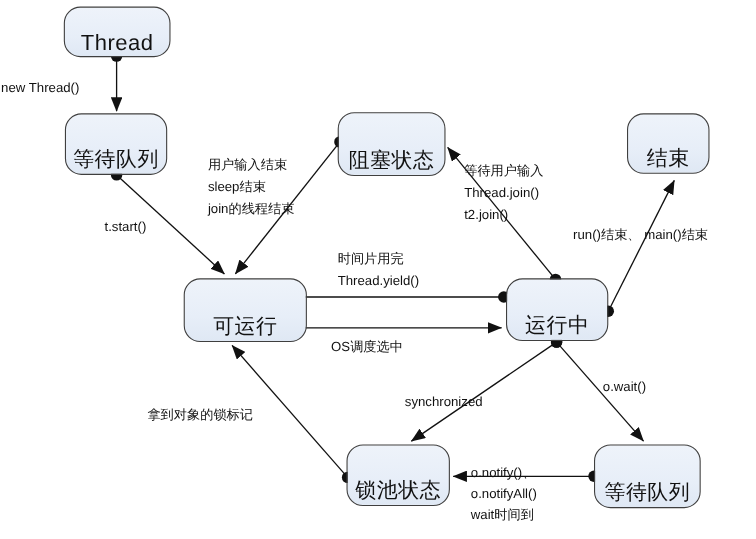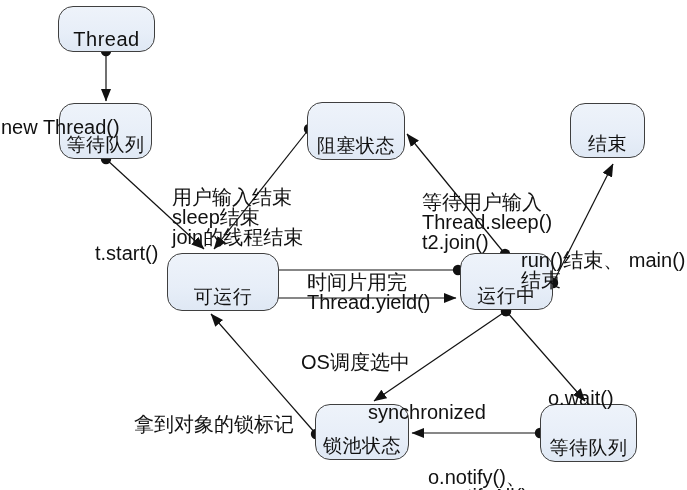--- a/index.html
+++ b/index.html
@@ -21,22 +21,22 @@
   .edges-svg .arrowhead{fill:var(--line-color);}
   .node{
     position:absolute;box-sizing:border-box;
     background:linear-gradient(180deg,#eef3fa 0%,var(--node-fill) 60%,#dfe8f4 100%);
     border:1.4px solid var(--node-border);
     border-radius:15px;
     display:flex;align-items:flex-end;justify-content:center;
     font-size:19px;letter-spacing:.5px;
   }
   .edge-label{
-    position:absolute;font-size:20px;line-height:20px;
-    white-space:pre-line;color:var(--text-color);margin-top:47px;
+    position:absolute;font-size:12px;line-height:20px;
+    white-space:pre-line;color:var(--text-color);
   }
 </style>
 </head>
 <body>
 
 <div class="canvas">
 
   <svg class="edges-svg" width="687" height="490" viewBox="0 0 687 490">
     <defs>
       <marker id="arw" viewBox="0 0 10 8" refX="9.6" refY="4" markerWidth="13" markerHeight="10.4" markerUnits="userSpaceOnUse" orient="auto">
@@ -110,25 +110,25 @@
   </div>
   <div class="node" style="left:460px;top:253px;width:93px;height:57px">
     <span>运行中</span>
   </div>
   <div class="node" style="left:540px;top:404px;width:97px;height:58px">
     <span>等待队列</span>
   </div>
 
   <div class="edge-label" style="left:1px;top:70px">new Thread()</div>
   <div class="edge-label" style="left:95px;top:196px">t.start()</div>
-  <div class="edge-label" style="left:172px;top:140px">用户输入结束
+  <div class="edge-label" style="left:189px;top:140px">用户输入结束
 sleep结束
 join的线程结束</div>
   <div class="edge-label" style="left:422px;top:145px">等待用户输入
-Thread.sleep()
+Thread.join()
 t2.join()</div>
   <div class="edge-label" style="left:521px;top:203px">run()结束、 main()结束</div>
   <div class="edge-label" style="left:307px;top:225px">时间片用完
 Thread.yield()</div>
   <div class="edge-label" style="left:301px;top:305px">OS调度选中</div>
   <div class="edge-label" style="left:368px;top:355px">synchronized</div>
   <div class="edge-label" style="left:548px;top:341px">o.wait()</div>
   <div class="edge-label" style="left:428px;top:421px;line-height:19px">o.notify()、
 o.notifyAll()
 wait时间到</div>

